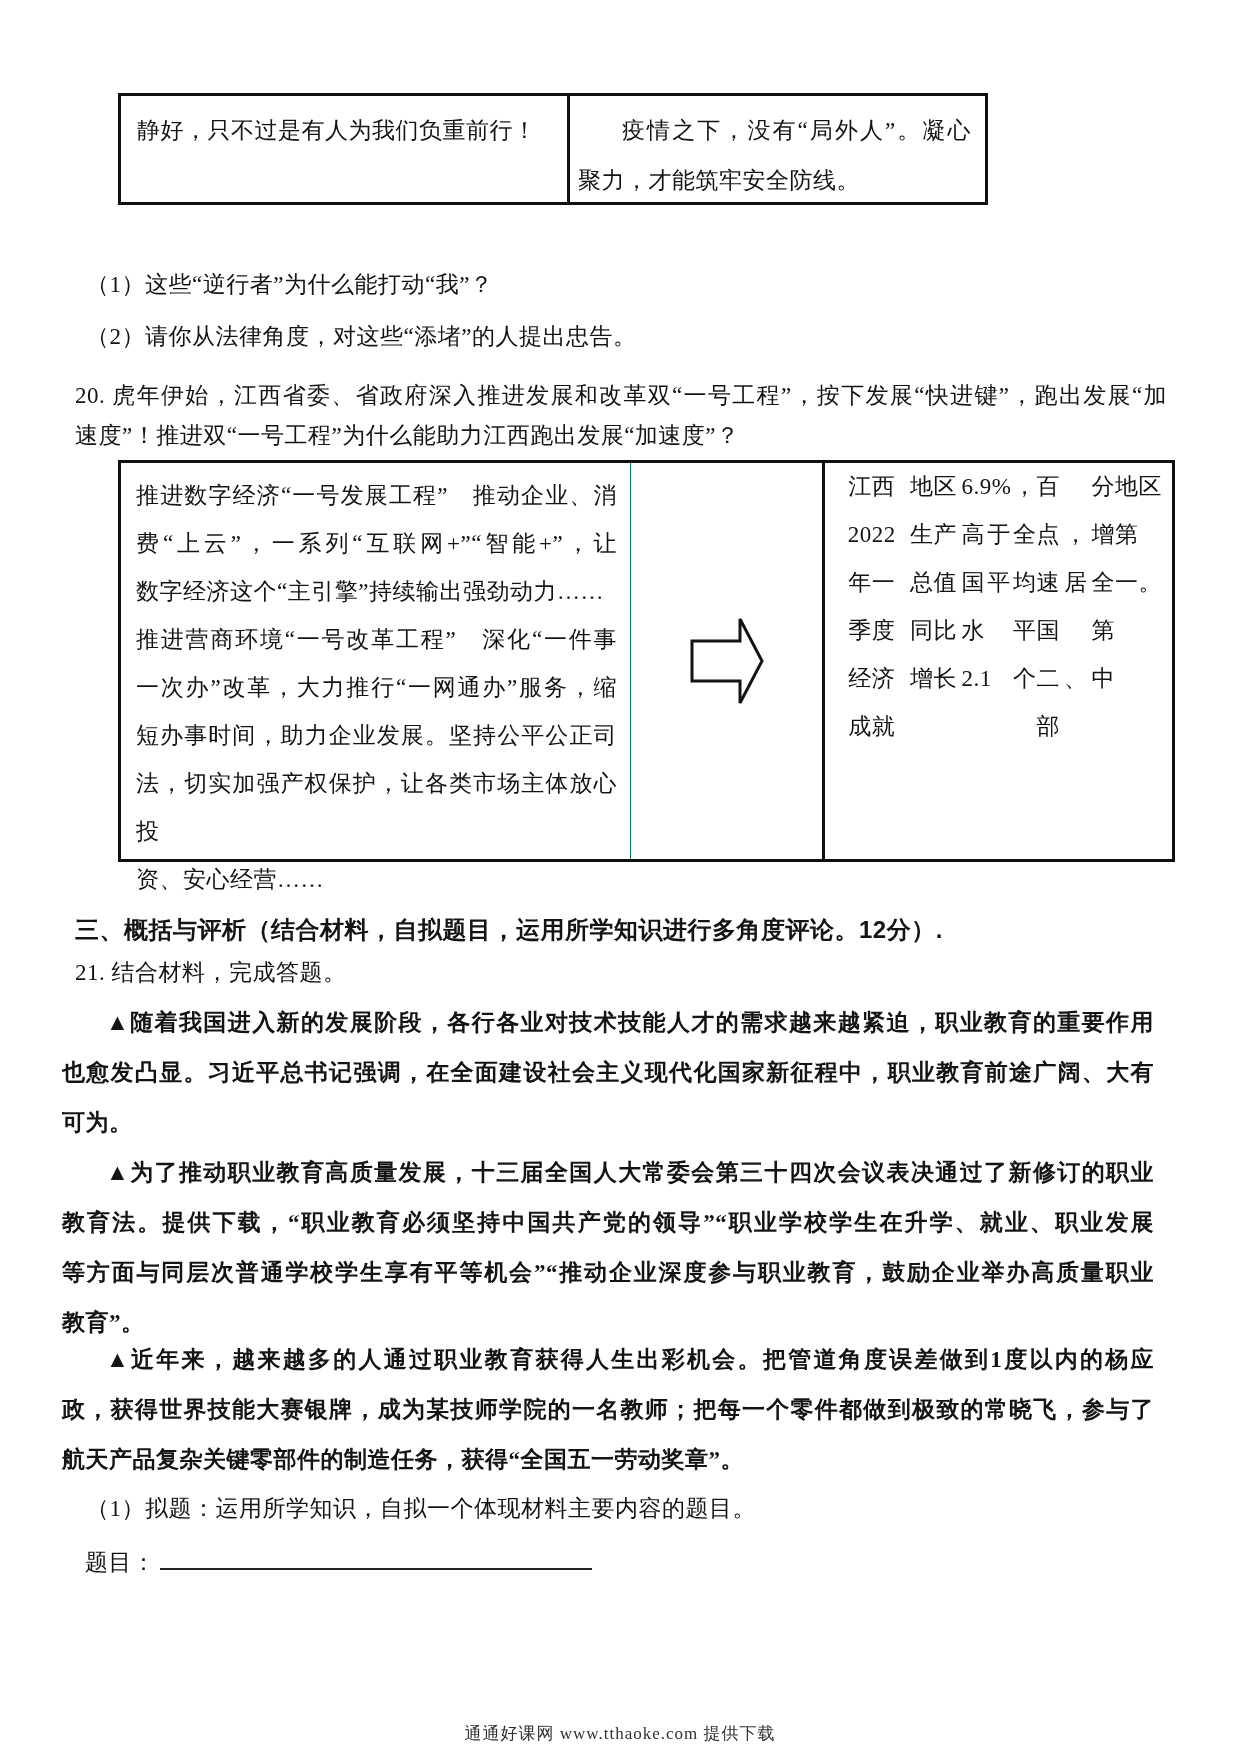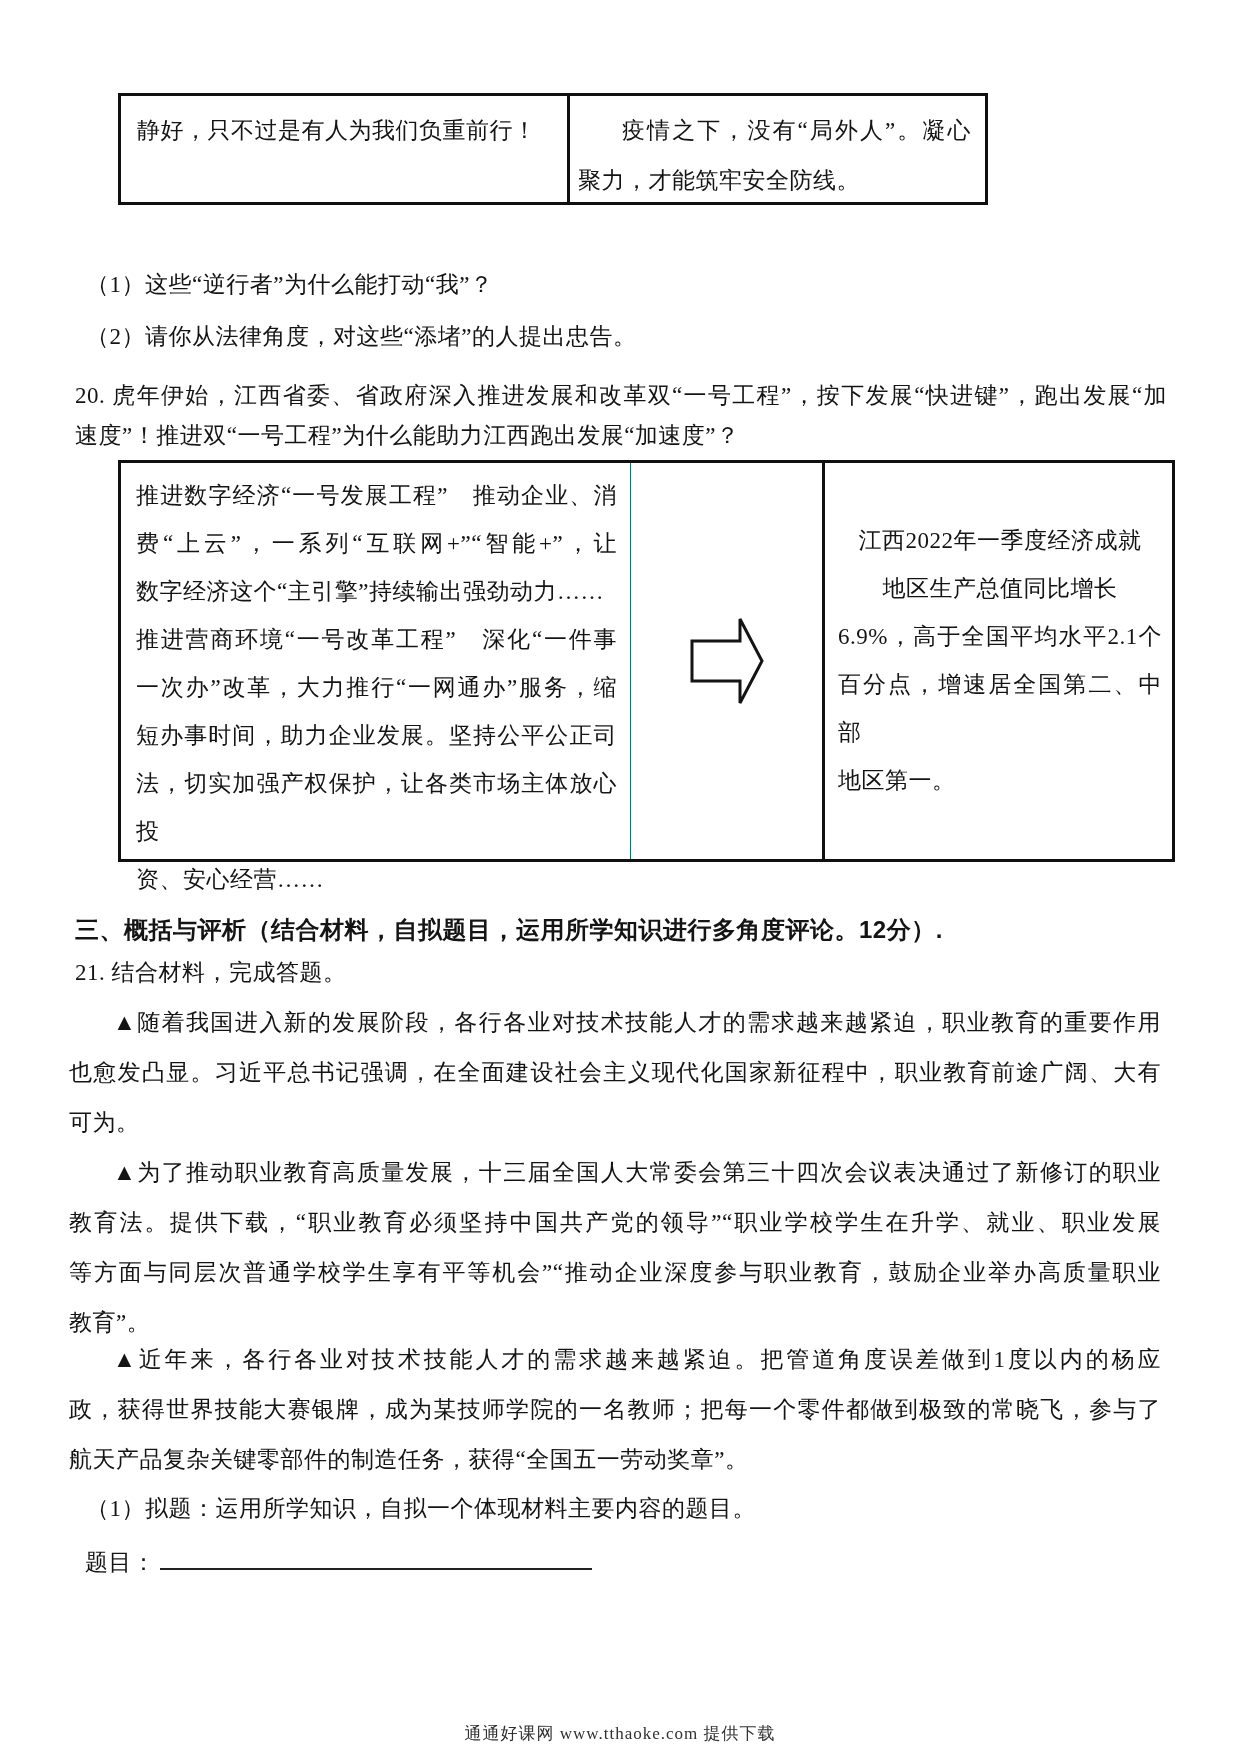--- a/index.html
+++ b/index.html
@@ -28,29 +28,29 @@
   .q19a{left:86px;top:271px;line-height:28px;}
   .q19b{left:86px;top:323px;line-height:28px;}
   .stem{left:75px;top:376px;width:1092px;}
   .stem .ln{line-height:40px;}
 
   
   .tbl-q20{left:118px;top:460px;width:1057px;height:402px;}
   .tbl-q20 .c1{width:510px;border-right:1px solid #0f766e;box-sizing:border-box;padding:9px 13px 0 15px;}
   .tbl-q20 .c1 .ln{line-height:48px;}
   .tbl-q20 .c2{width:194px;border-right:3px solid #101010;box-sizing:border-box;display:flex;align-items:center;justify-content:center;}
-  .tbl-q20 .c3{flex:1;display:flex;flex-direction:column;justify-content:center;padding:0 10px 0 13px;}
+  .tbl-q20 .c3{flex:1;display:flex;justify-content:center;padding:0 10px 0 13px;}
   .tbl-q20 .c3 .ln{line-height:48px;}
   .ctr{text-align:center;}
 
   
   .sec-head{left:75px;top:916px;line-height:28px;font-size:24px;font-weight:bold;
             font-family:"Liberation Sans","DejaVu Sans",sans-serif;letter-spacing:0.5px;}
   .q21-intro{left:75px;top:959px;line-height:28px;}
-  .para{left:69px;top:0;width:1092px;}
+  .para{left:62px;top:0;width:1092px;font-weight:bold;}
   .para .ln{line-height:50px;}
   .para1{top:998px;}
   .para2{top:1148px;}
   .para3{top:1335px;}
   .q21-p1{left:86px;top:1495px;line-height:28px;}
   .title-row{left:85px;top:1546px;line-height:28px;white-space:nowrap;}
   .blank{display:inline-block;width:432px;height:22px;border-bottom:2px solid #222;vertical-align:baseline;margin-left:4px;}
 
   
   .footer{left:0;top:1722px;width:100%;text-align:center;font-size:17px;line-height:24px;color:#303030;letter-spacing:1px;}
@@ -115,21 +115,21 @@
   </div>
 
   <div class="abs para para2">
     <div class="ln fill indent">▲为了推动职业教育高质量发展，十三届全国人大常委会第三十四次会议表决通过了新修订的职业</div>
     <div class="ln fill">教育法。提供下载，“职业教育必须坚持中国共产党的领导”“职业学校学生在升学、就业、职业发展</div>
     <div class="ln fill">等方面与同层次普通学校学生享有平等机会”“推动企业深度参与职业教育，鼓励企业举办高质量职业</div>
     <div class="ln">教育”。</div>
   </div>
 
   <div class="abs para para3">
-    <div class="ln fill indent">▲近年来，各行各业对技术技能人才的需求越来越紧迫。把管道角度误差做到1度以内的杨应</div>
+    <div class="ln fill indent">▲近年来，越来越多的人通过职业教育获得人生出彩机会。把管道角度误差做到1度以内的杨应</div>
     <div class="ln fill">政，获得世界技能大赛银牌，成为某技师学院的一名教师；把每一个零件都做到极致的常晓飞，参与了</div>
     <div class="ln">航天产品复杂关键零部件的制造任务，获得“全国五一劳动奖章”。</div>
   </div>
 
   <div class="abs q21-p1">（1）拟题：运用所学知识，自拟一个体现材料主要内容的题目。</div>
 
   <div class="abs title-row">
     <span>题目：</span><span class="blank"></span>
   </div>
 

